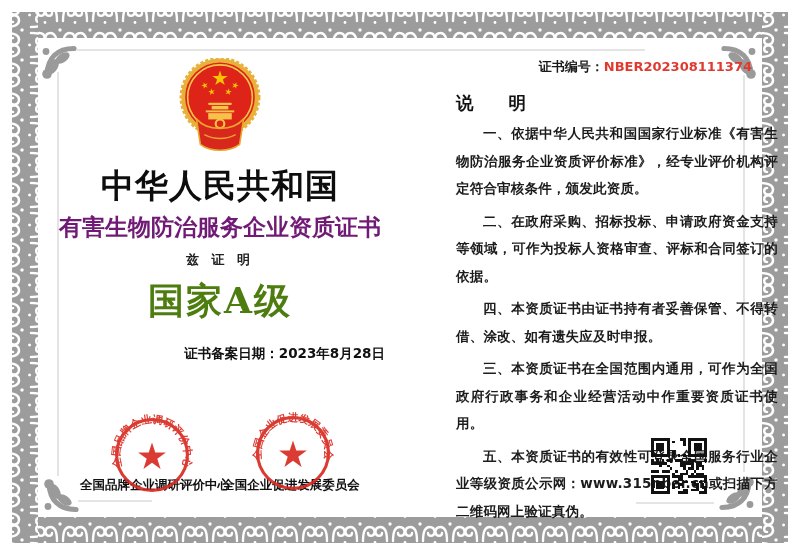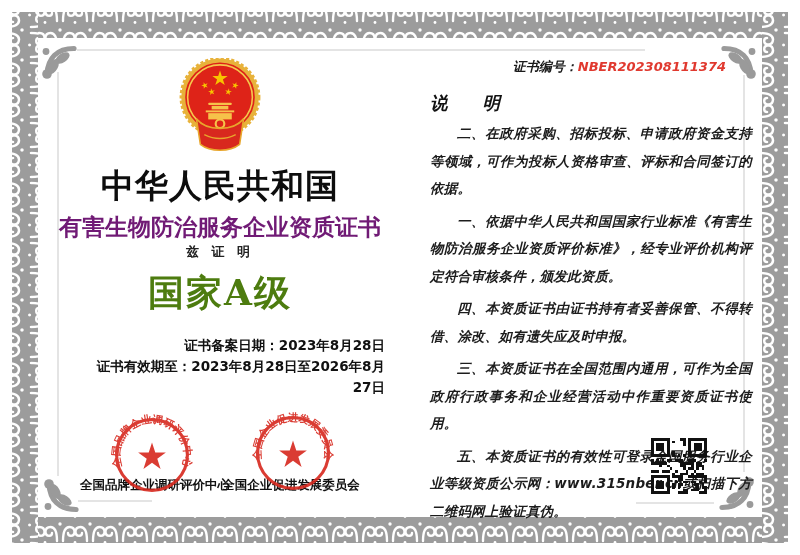--- a/index.html
+++ b/index.html
@@ -10,34 +10,34 @@
     -webkit-font-smoothing:antialiased;
   }
   svg{display:block;}
   .border-layer{position:absolute;left:0;top:0;width:800px;height:555px;pointer-events:none;}
 
   
   .left-col{position:absolute;left:55px;top:58px;width:330px;text-align:center;color:#111;}
   .emblem{margin:0 auto;width:84px;height:104px;}
   .title1{margin-top:2px;font-size:33px;font-weight:800;letter-spacing:1px;color:#0d0d0d;}
   .title2{margin-top:3px;font-size:23px;font-weight:800;letter-spacing:0;color:#701a75;white-space:nowrap;}
-  .certify{margin-top:0;font-size:13px;font-weight:600;letter-spacing:4px;color:#222;}
+  .certify{margin-top:8px;font-size:13px;font-weight:600;letter-spacing:4px;color:#222;}
   .company{margin-top:11px;font-size:20px;font-weight:700;letter-spacing:0.5px;color:#0d0d0d;white-space:nowrap;}
   .grade{margin-top:8px;font-size:36px;font-weight:800;color:#4d7c0f;
          font-family:"DejaVu Serif","Liberation Serif",serif;letter-spacing:2px;}
   .dates{margin-top:17px;text-align:right;padding-left:25px;font-size:13.5px;font-weight:700;
          line-height:21px;color:#111;}
 
   
   .seal-label{position:absolute;width:200px;text-align:center;font-size:12.5px;font-weight:700;
               color:#111;z-index:1;white-space:nowrap;}
   .seal{position:absolute;width:100px;height:100px;z-index:2;opacity:0.9;}
 
   
-  .right-col{position:absolute;left:430px;top:58px;width:322px;color:#1a1a1a;font-style:italic;}
+  .right-col{position:absolute;left:456px;top:58px;width:322px;color:#1a1a1a;}
   .certno{text-align:right;padding-right:26px;font-size:13px;font-weight:700;white-space:nowrap;}
   .certno .num{color:#e0392f;}
   .shuoming{margin-top:15px;text-align:left;font-size:17.5px;font-weight:800;color:#111;}
   .right-col p{margin:5px 0 0 0;font-size:13.5px;font-weight:600;line-height:27.5px;
                text-align:justify;text-indent:2em;letter-spacing:0.2px;color:#1c1c1c;}
   .qr{position:absolute;left:651px;top:438px;width:56px;height:56px;}
 </style>
 </head>
 <body>
 
@@ -118,21 +118,20 @@
       <path d="M18,62 C28,75 56,75 66,62 L62,88 C52,96 32,96 22,88 Z" fill="#d8281e" stroke="#e8a62c" stroke-width="1.6"></path>
       <path d="M26,78 C36,83 48,83 58,78" fill="none" stroke="#e8a62c" stroke-width="1.4"></path>
     </svg>
 
     <div class="title1">中华人民共和国</div>
     <div class="title2">有害生物防治服务企业资质证书</div>
     <div class="certify">兹 证 明</div>
     <div class="grade">国家A级</div>
     <div class="dates">
       <div>证书备案日期：2023年8月28日</div>
-      <div>证书有效期至：2023年8月28日至2026年8月27日</div>
     </div>
   </div>
 
   <div class="seal-label" style="left:55px;top:477px;">全国品牌企业调研评价中心</div>
   <div class="seal-label" style="left:191px;top:477px;">全国企业促进发展委员会</div>
 
   <svg class="seal" style="left:102px;top:405px;" viewBox="0 0 96 96">
     <defs>
         <path id="arcL" d="M22,65 A31,31 0 1 1 74,65" fill="none"></path>
       </defs>
@@ -152,22 +151,22 @@
     <text font-size="10" font-weight="bold" fill="#d7281e">
       <textPath href="#arcR" startOffset="50%" text-anchor="middle">全国企业促进发展委员会</textPath>
     </text>
   </svg>
 
   <div class="right-col">
     <div class="certno">
       <span>证书编号：</span><span class="num">NBER202308111374</span>
     </div>
     <div class="shuoming">说　　明</div>
+    <p>一、依据中华人民共和国国家行业标准《有害生物防治服务企业资质评价标准》，经专业评价机构评定符合审核条件，颁发此资质。</p>
     <p>二、在政府采购、招标投标、申请政府资金支持等领域，可作为投标人资格审查、评标和合同签订的依据。</p>
-    <p>一、依据中华人民共和国国家行业标准《有害生物防治服务企业资质评价标准》，经专业评价机构评定符合审核条件，颁发此资质。</p>
     <p>四、本资质证书由证书持有者妥善保管、不得转借、涂改、如有遗失应及时申报。</p>
     <p>三、本资质证书在全国范围内通用，可作为全国政府行政事务和企业经营活动中作重要资质证书使用。</p>
     <p>五、本资质证书的有效性可登录全国服务行业企业等级资质公示网：www.315nber.cn或扫描下方二维码网上验证真伪。</p>
   </div>
 
   <svg class="qr" id="qr-svg" viewBox="0 0 21 21" shape-rendering="crispEdges">
       <rect x="0" y="0" width="1" height="1" fill="#111"></rect>
       <rect x="1" y="0" width="1" height="1" fill="#111"></rect>
       <rect x="2" y="0" width="1" height="1" fill="#111"></rect>
       <rect x="3" y="0" width="1" height="1" fill="#111"></rect>

